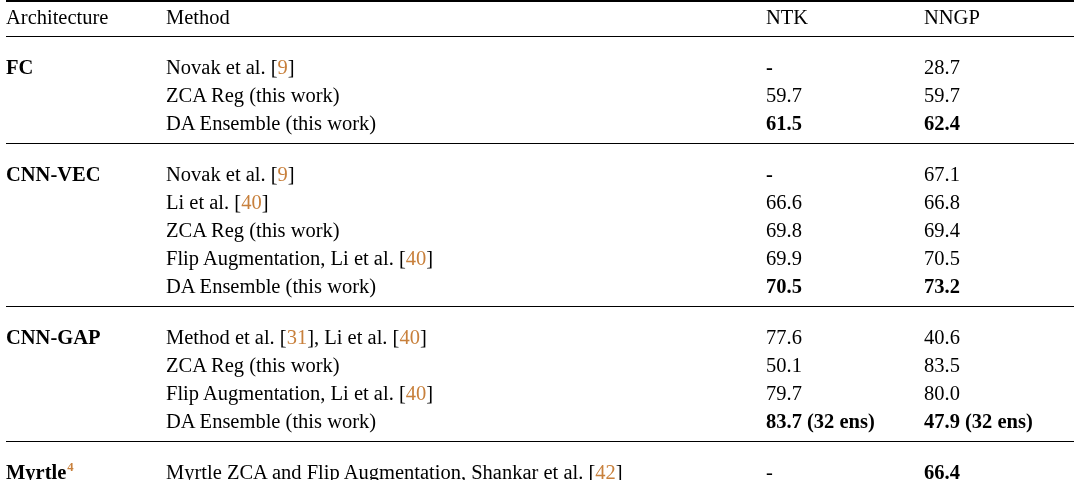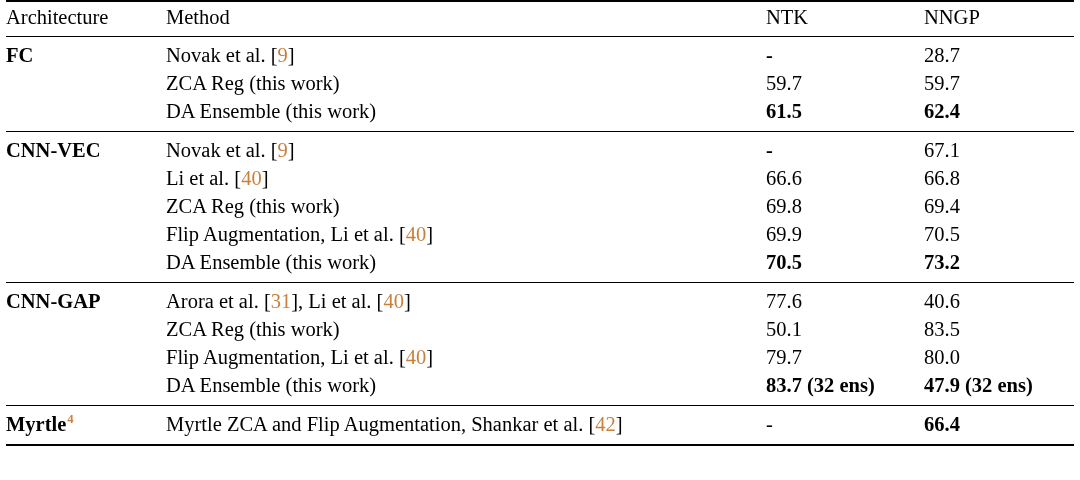--- a/index.html
+++ b/index.html
@@ -47,21 +47,21 @@
     font-size: 0;
     line-height: 0;
   }
   tbody td {
     padding: 1.5px 0;
     vertical-align: baseline;
     line-height: 1.22;
   }
   tbody tr.group-start td {
     border-top: 1.4px solid #000;
-    padding-top: 6px;
+    padding-top: 18px;
     margin-top: 17px;
   }
   tbody tr.group-end td {
     padding-bottom: 7px;
   }
   tr.bottom-rule td {
     border-top: 2.6px solid #000;
     height: 0;
     padding: 0;
     font-size: 0;
@@ -160,21 +160,21 @@
         <td class="num">70.5</td>
       </tr>
       <tr class="group-end">
         <td class="method">DA Ensemble (this work)</td>
         <td class="num bold">70.5</td>
         <td class="num bold">73.2</td>
       </tr>
 
       <tr class="group-start">
         <td class="arch" rowspan="4"><span>CNN-GAP</span></td>
-        <td class="method"><span>Arora et al. [</span><span class="cite">31</span><span>], Li et al. [</span><span class="cite">40</span><span>]</span></td>
+        <td class="method"><span>Method et al. [</span><span class="cite">31</span><span>], Li et al. [</span><span class="cite">40</span><span>]</span></td>
         <td class="num">77.6</td>
         <td class="num">40.6</td>
       </tr>
       <tr>
         <td class="method">ZCA Reg (this work)</td>
         <td class="num">50.1</td>
         <td class="num">83.5</td>
       </tr>
       <tr>
         <td class="method"><span>Flip Augmentation, Li et al. [</span><span class="cite">40</span><span>]</span></td>

